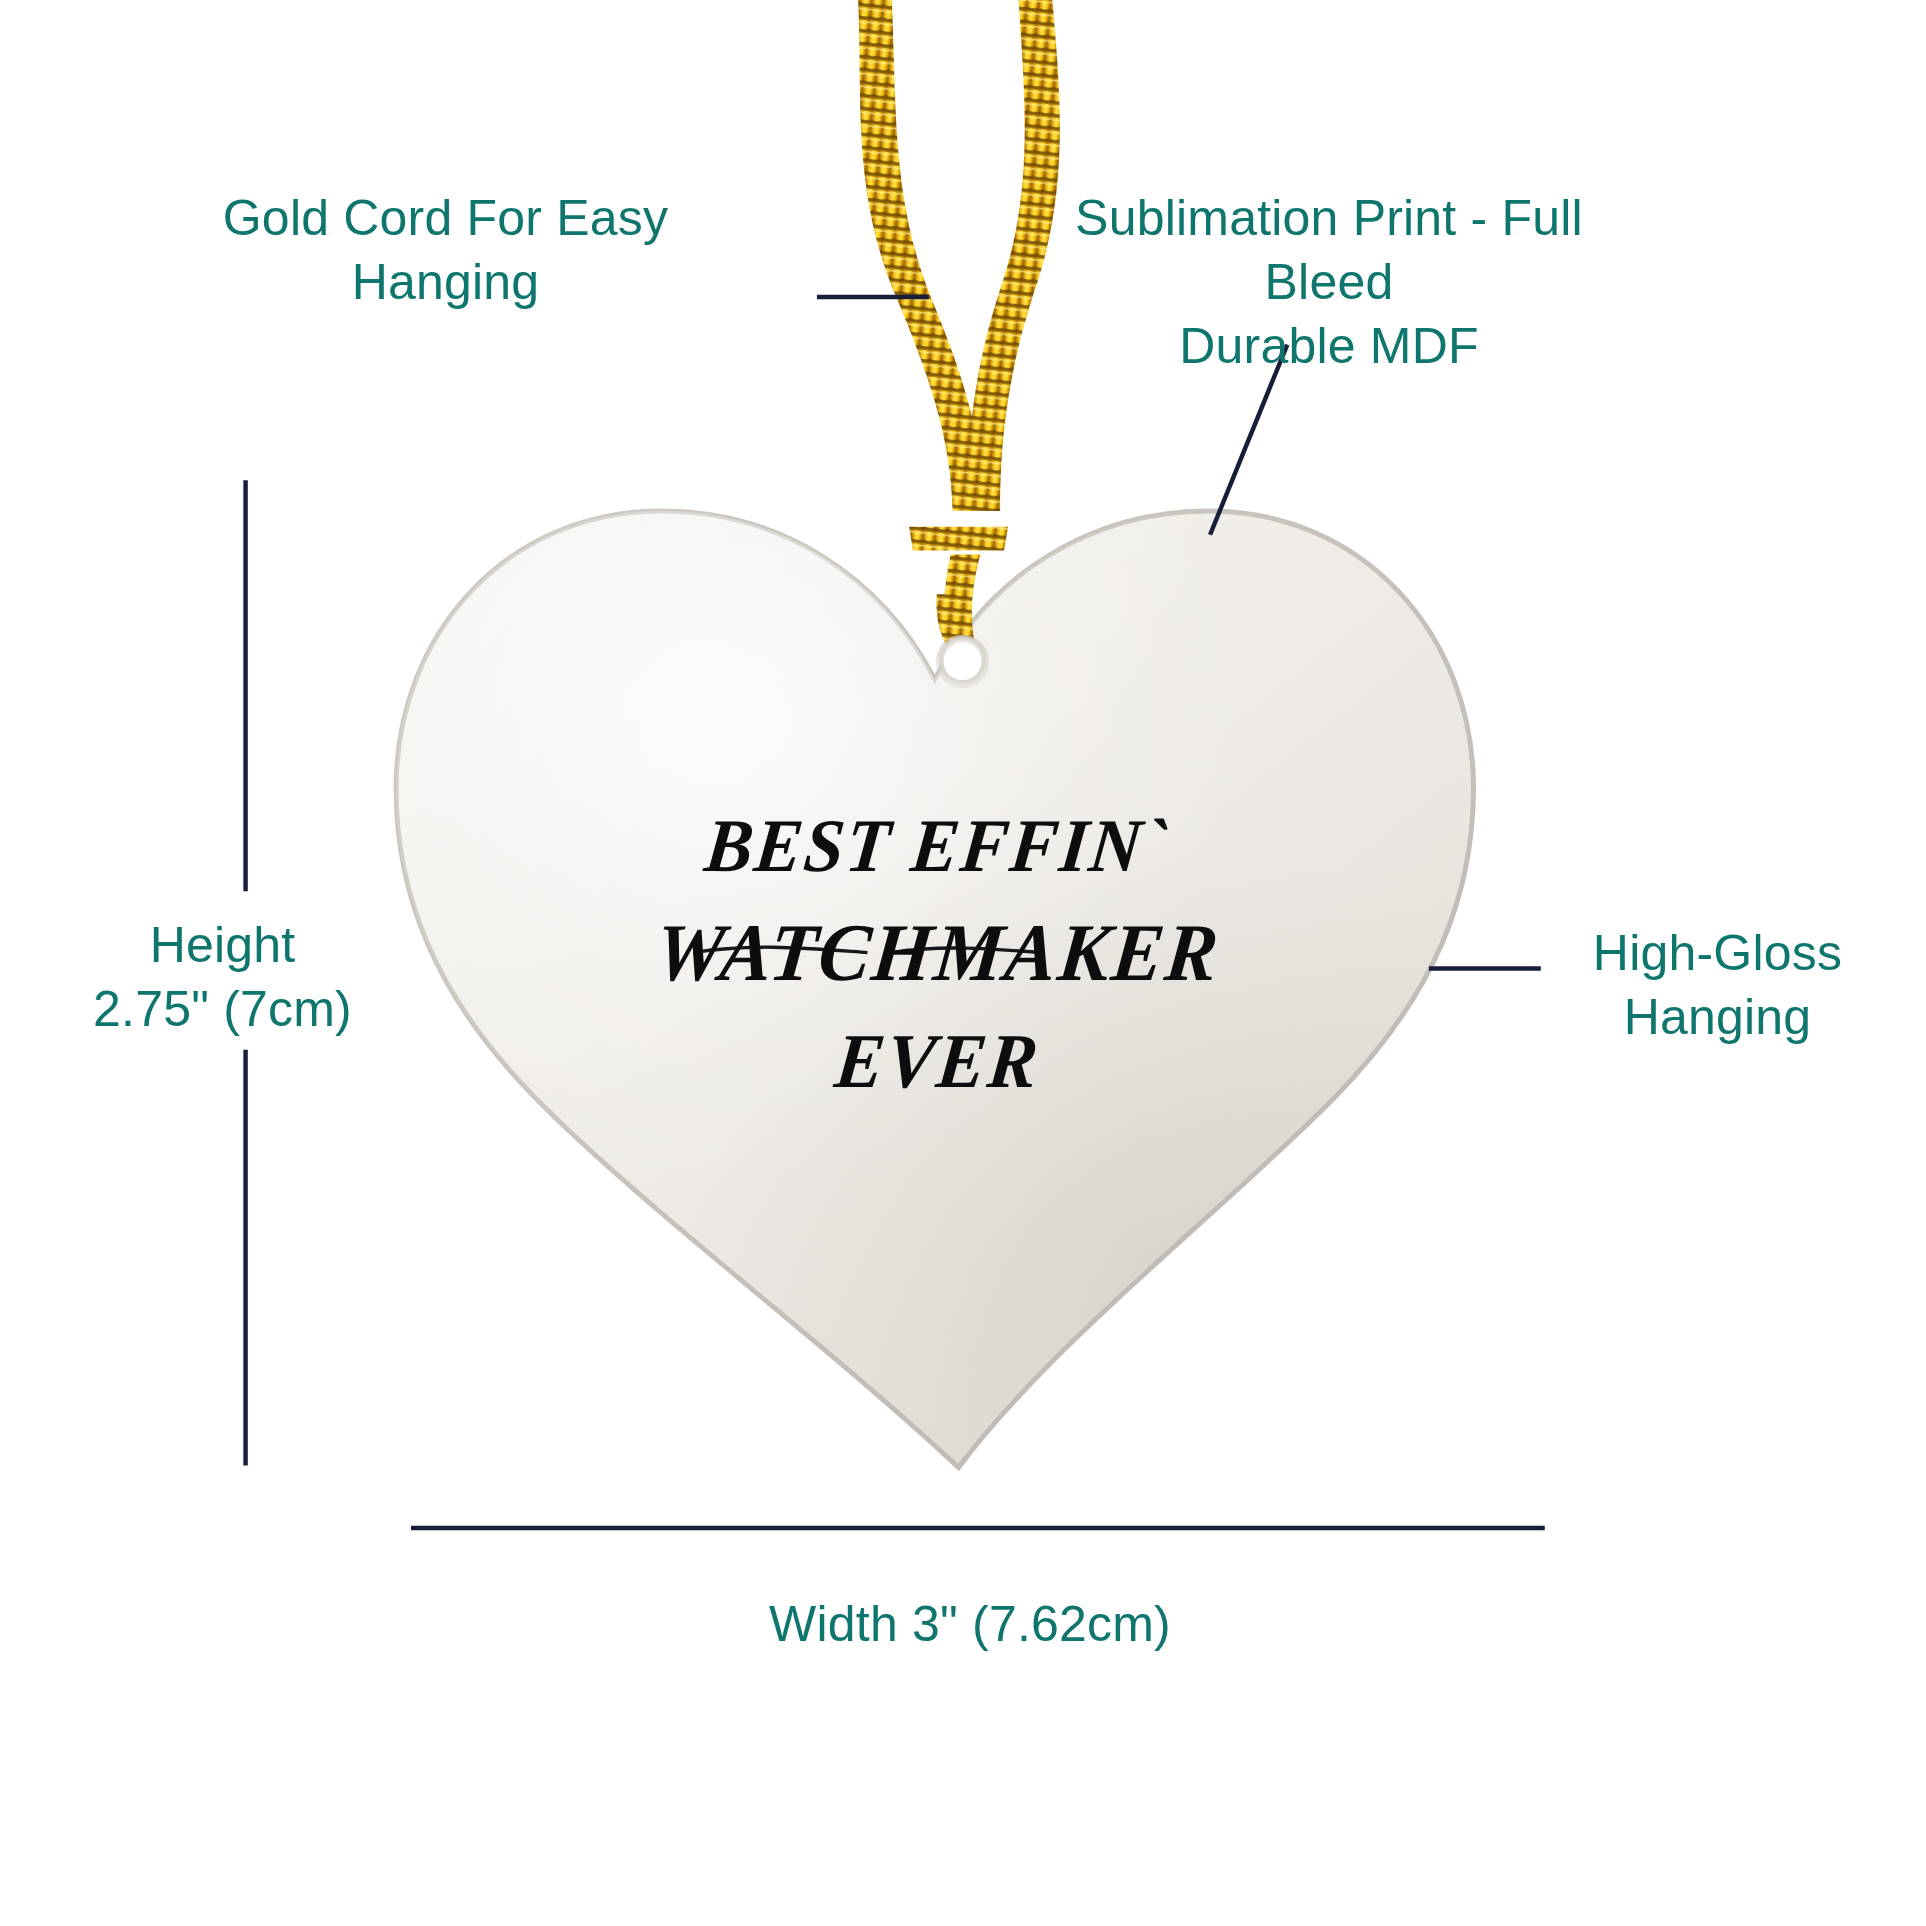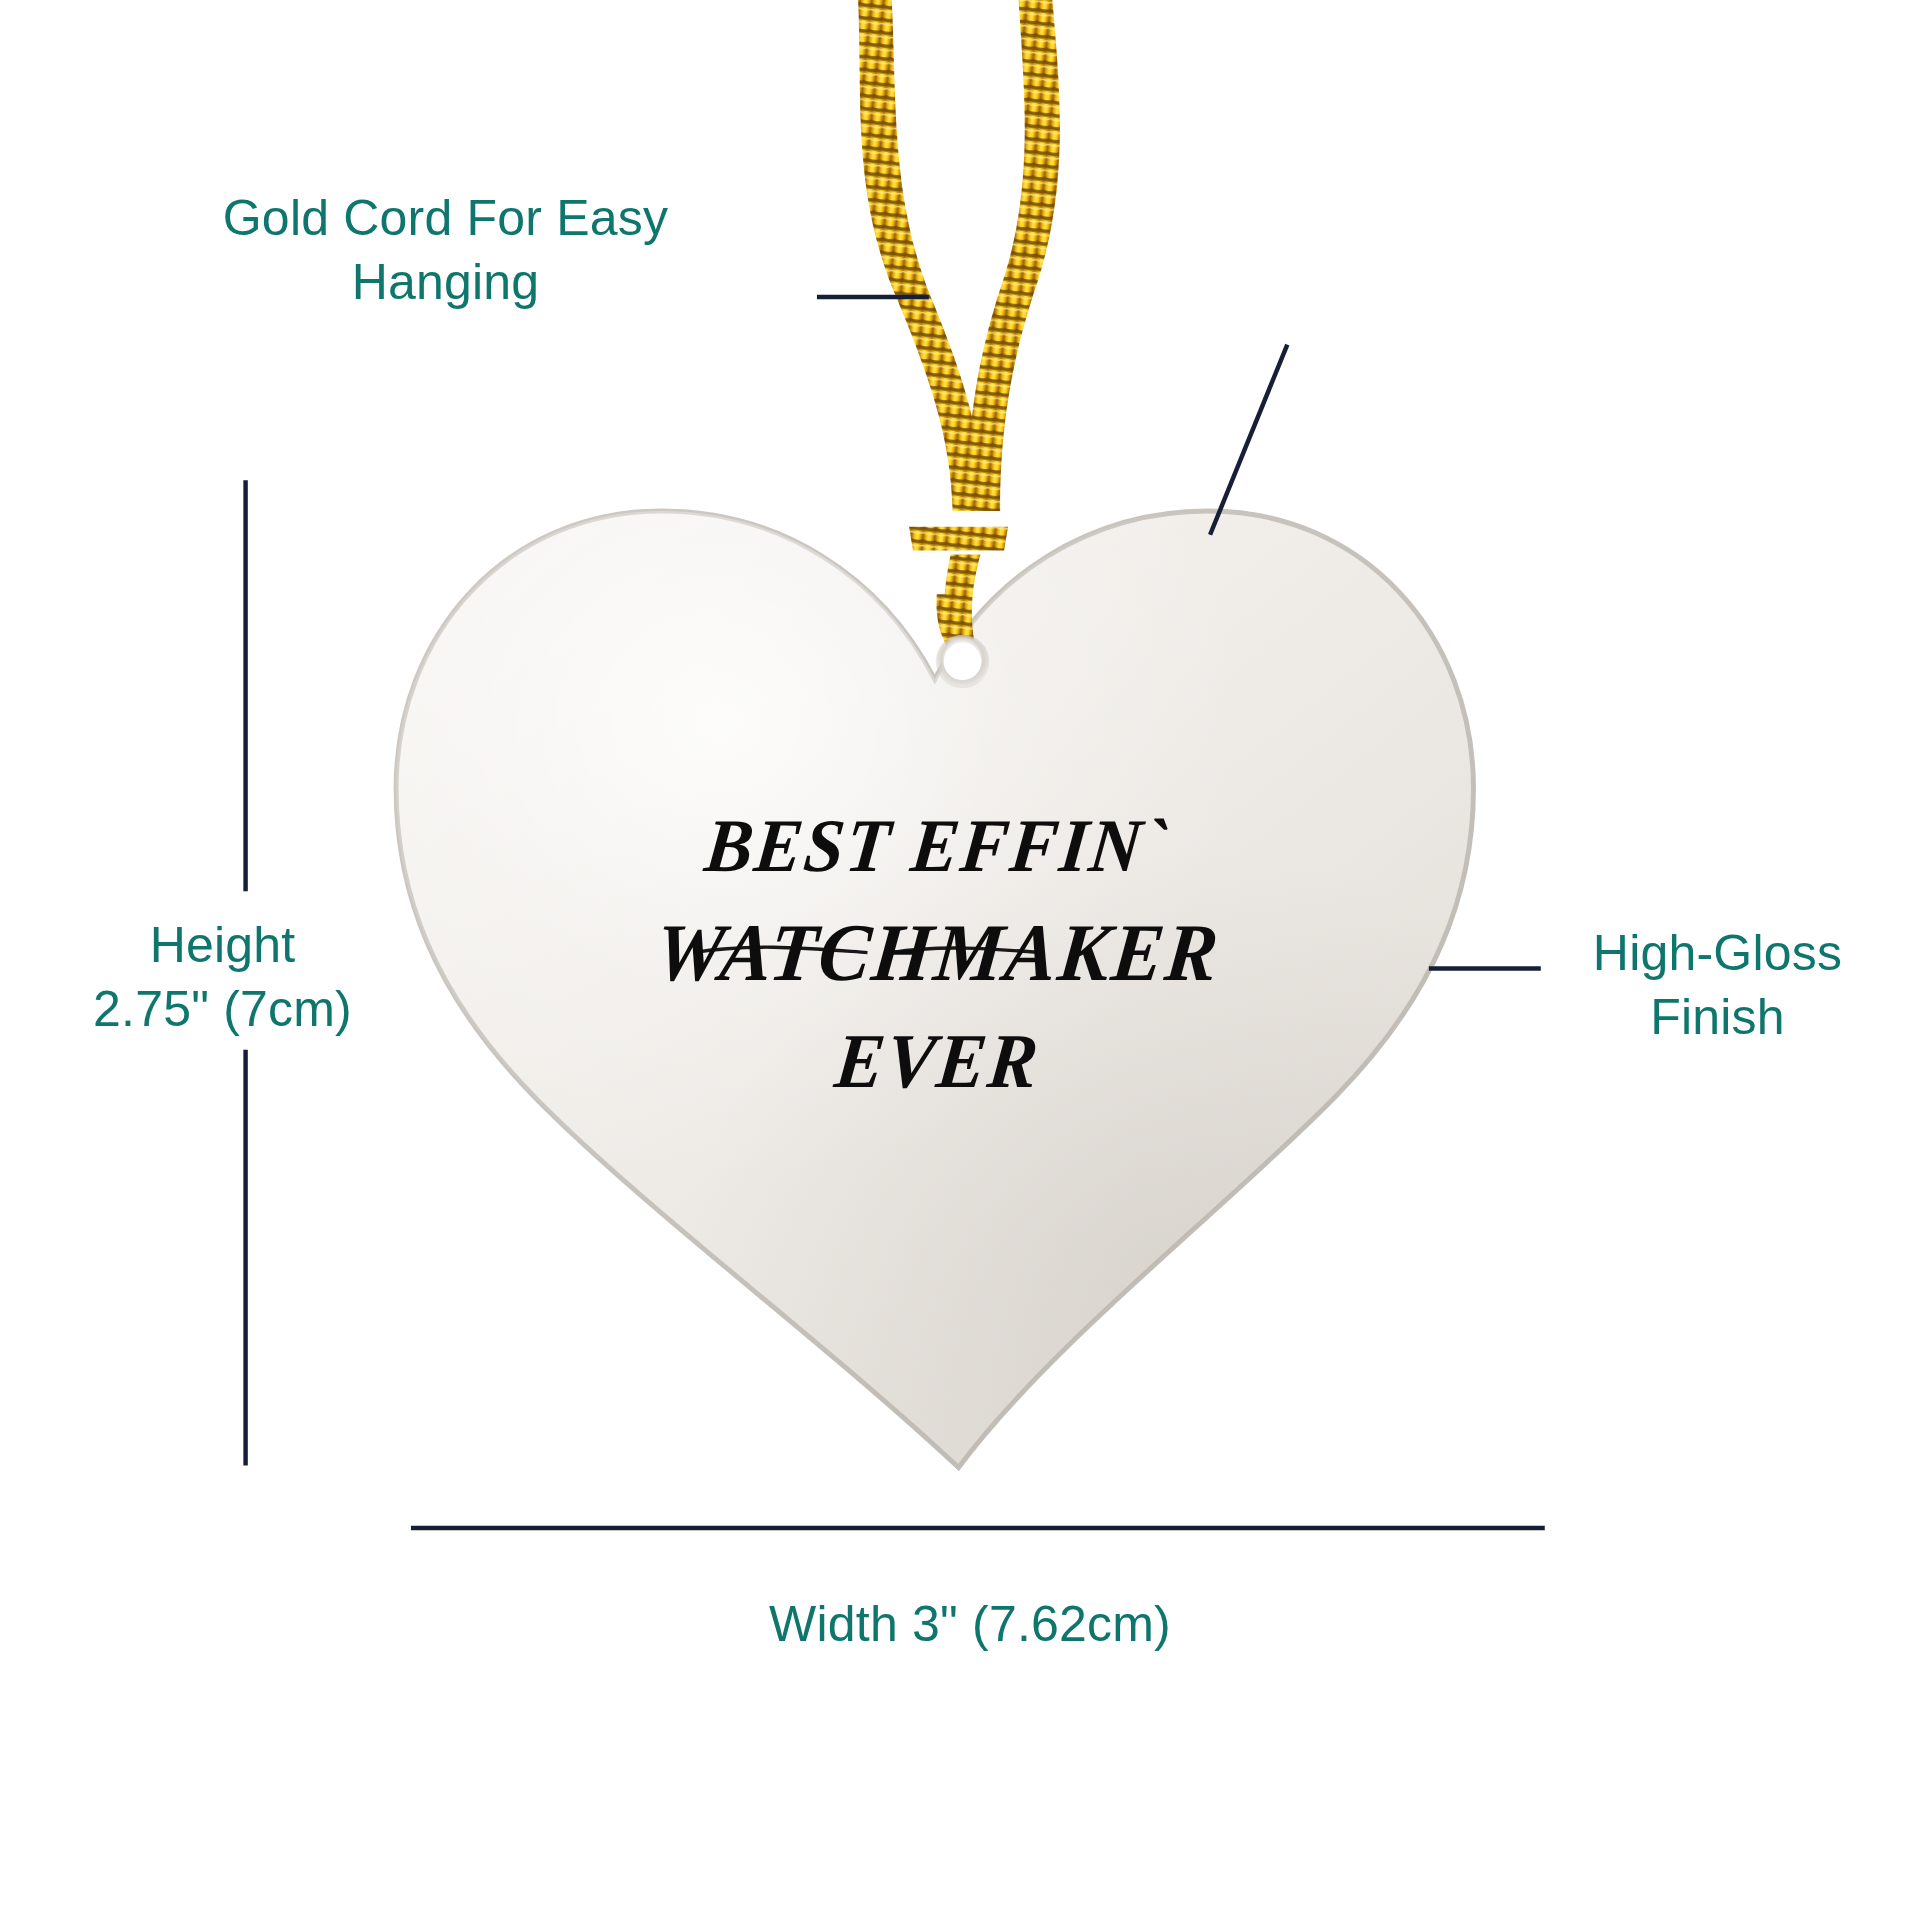--- a/index.html
+++ b/index.html
@@ -183,23 +183,25 @@
       <g stroke="#0d0d0d" stroke-width="3.4" fill="none" opacity="0.95">
         <path d="M700,962 C760,952 820,958 876,962"></path>
         <path d="M900,962 C950,954 1000,958 1052,962"></path>
       </g>
     </g>
   </svg>
 
   <div class="anno" id="anno-cord">Gold Cord For Easy
 Hanging</div>
 
+  <div class="anno" id="anno-print">Sublimation Print - Full Bleed
+Durable MDF</div>
 
   <div class="anno" id="anno-gloss">High-Gloss
-Finish</div>
+Hanging</div>
 
   <div class="anno" id="anno-height">Height
 2.75" (7cm)</div>
 
   <div class="anno" id="anno-width">Width 3" (7.62cm)</div>
 
 </div>
 
 
 </body></html>

